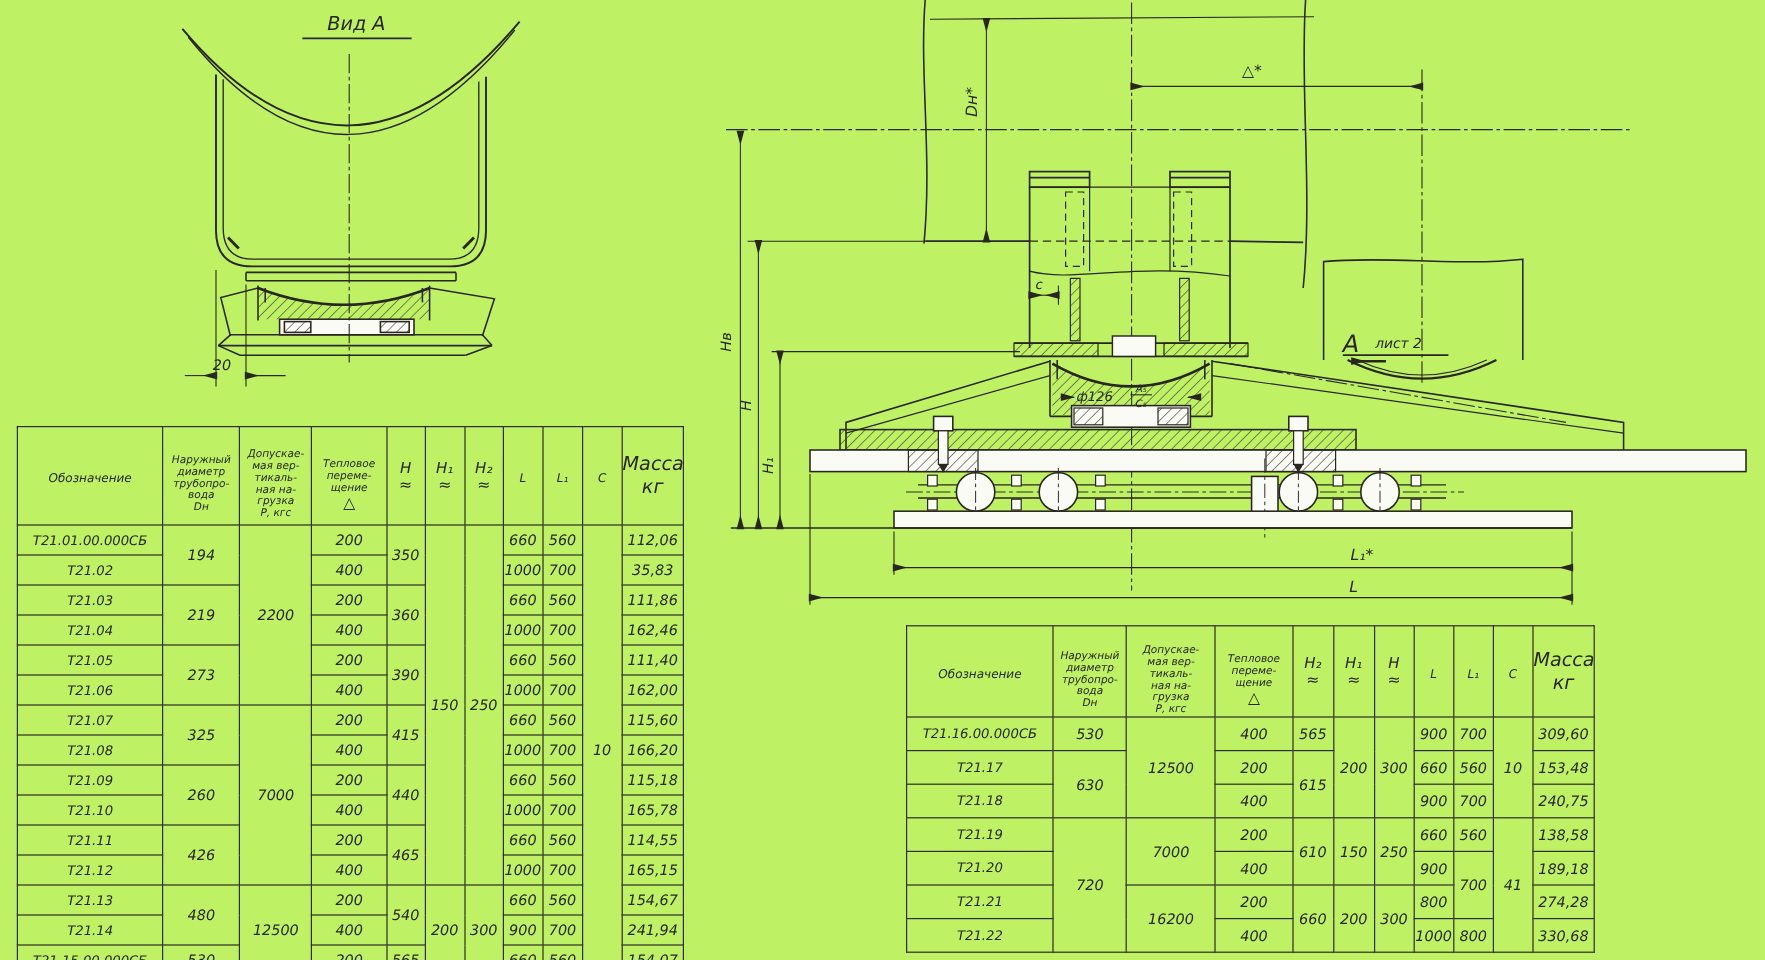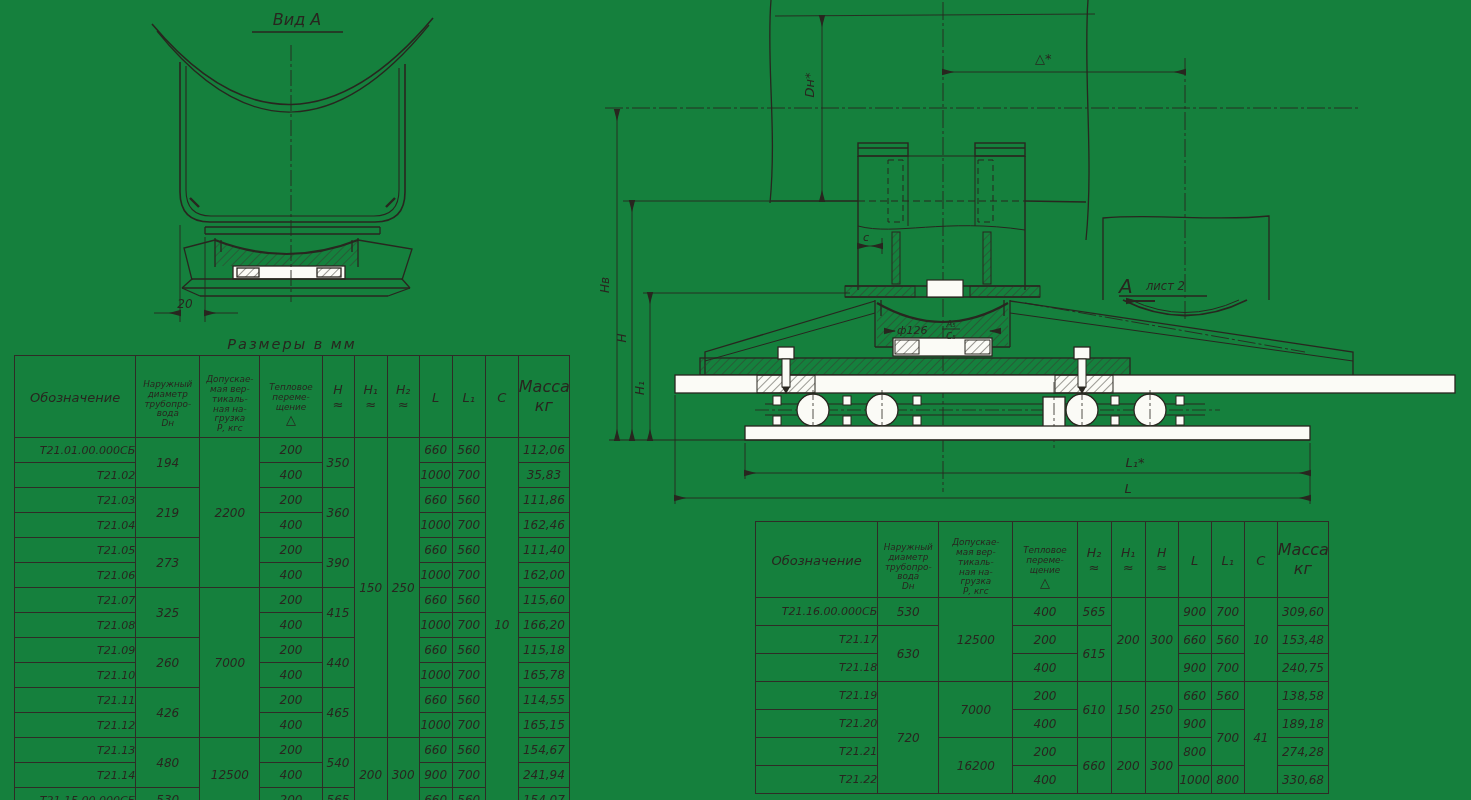--- a/index.html
+++ b/index.html
@@ -1,30 +1,30 @@
 <!DOCTYPE html>
 <html><head>
 <meta charset="utf-8">
 <style>
   html,body{margin:0;padding:0;background:#ddd;}
-  #canvas{position:relative;width:1471px;height:800px;background:#15803d;overflow:hidden;
+  #canvas{position:relative;width:1471px;height:800px;background:#bef264;overflow:hidden;
           font-family:"DejaVu Sans",sans-serif;color:#28261f;}
   .abs{position:absolute;}
   svg text{font-family:"DejaVu Sans",sans-serif;font-style:italic;fill:#28261f;}
   table{border-collapse:collapse;table-layout:fixed;}
   td,th{border:1.4px solid #2e2c26;font-style:italic;font-weight:normal;
         text-align:center;vertical-align:middle;overflow:hidden;padding:0;}
   .tblL{width:556px;} .tblR{width:574px;}
   .tblL td{height:24px;font-size:12px;}
   .tblR td{height:27px;font-size:12px;}
   .tblL tr.hrow{height:82px;} .tblR tr.hrow{height:76px;}
   th .pre{white-space:pre-line;display:block;font-size:8.8px;line-height:1.12;margin-top:16px;}
-  th .big{font-size:13px;}
+  th .big{font-size:10px;}
   th .med{font-size:16px;line-height:1.15;white-space:pre-line;display:block;}
-  td.des{text-align:right;padding-left:0;font-size:11px;}
+  td.des{text-align:center;padding-left:0;font-size:11px;}
   .stack{display:flex;flex-direction:column;justify-content:space-evenly;align-items:center;height:100%;}
   .stack .lbl{font-size:12.5px;} .stack .approx{font-size:13px;} .stack .tri{font-size:13px;line-height:1;}
   .ttl{font-size:14.5px;font-style:italic;text-align:center;letter-spacing:2px;}
 </style>
 </head>
 <body>
 
 <div id="canvas">
 
   <svg class="abs" style="left:140px;top:0" width="340" height="335" viewBox="0 0 340 335">
@@ -229,21 +229,20 @@
     <text x="268" y="241" font-size="11">c</text>
     <text x="302" y="334" font-size="11">ф126</text>
     <text x="356" y="327" font-size="8.5" text-anchor="middle">А₅</text>
     <text x="356" y="339" font-size="8.5" text-anchor="middle">С₅</text>
     <text x="524" y="293" font-size="20">А</text>
     <text x="551" y="290" font-size="11.5">лист 2</text>
     <text x="540" y="467" font-size="13" text-anchor="middle">L₁*</text>
     <text x="533" y="493" font-size="13" text-anchor="middle">L</text>
   </svg>
 
-  <div class="abs ttl" style="left:14px;top:336px;width:556px">Размеры в мм</div>
 
   <table class="abs tblL" style="left:14px;top:355px">
     <colgroup>
         <col style="width:121px">
         <col style="width:64px">
         <col style="width:60px">
         <col style="width:62px">
         <col style="width:32px">
         <col style="width:33px">
         <col style="width:32px">

